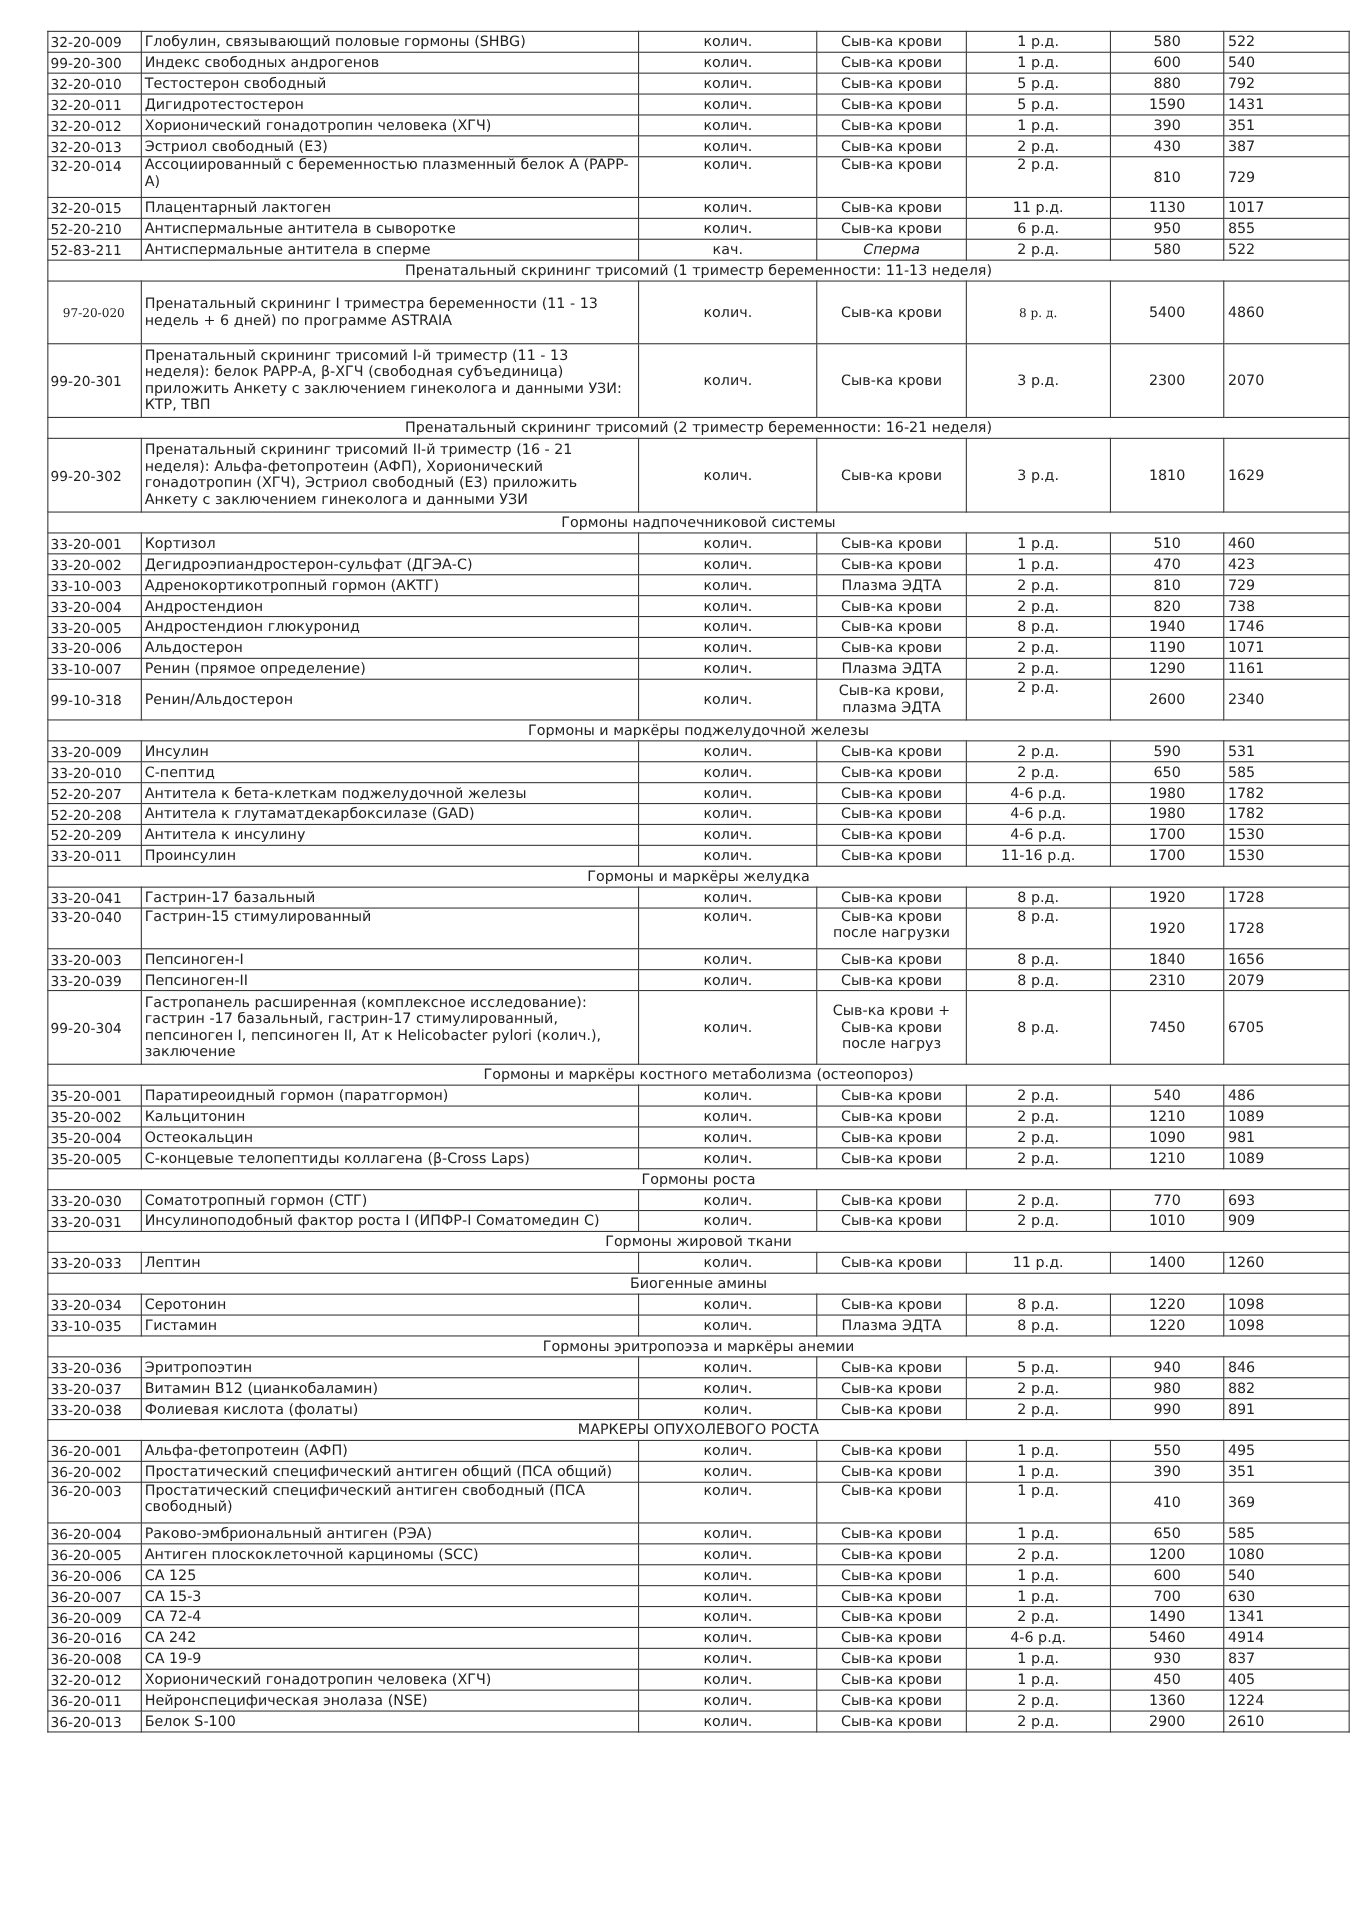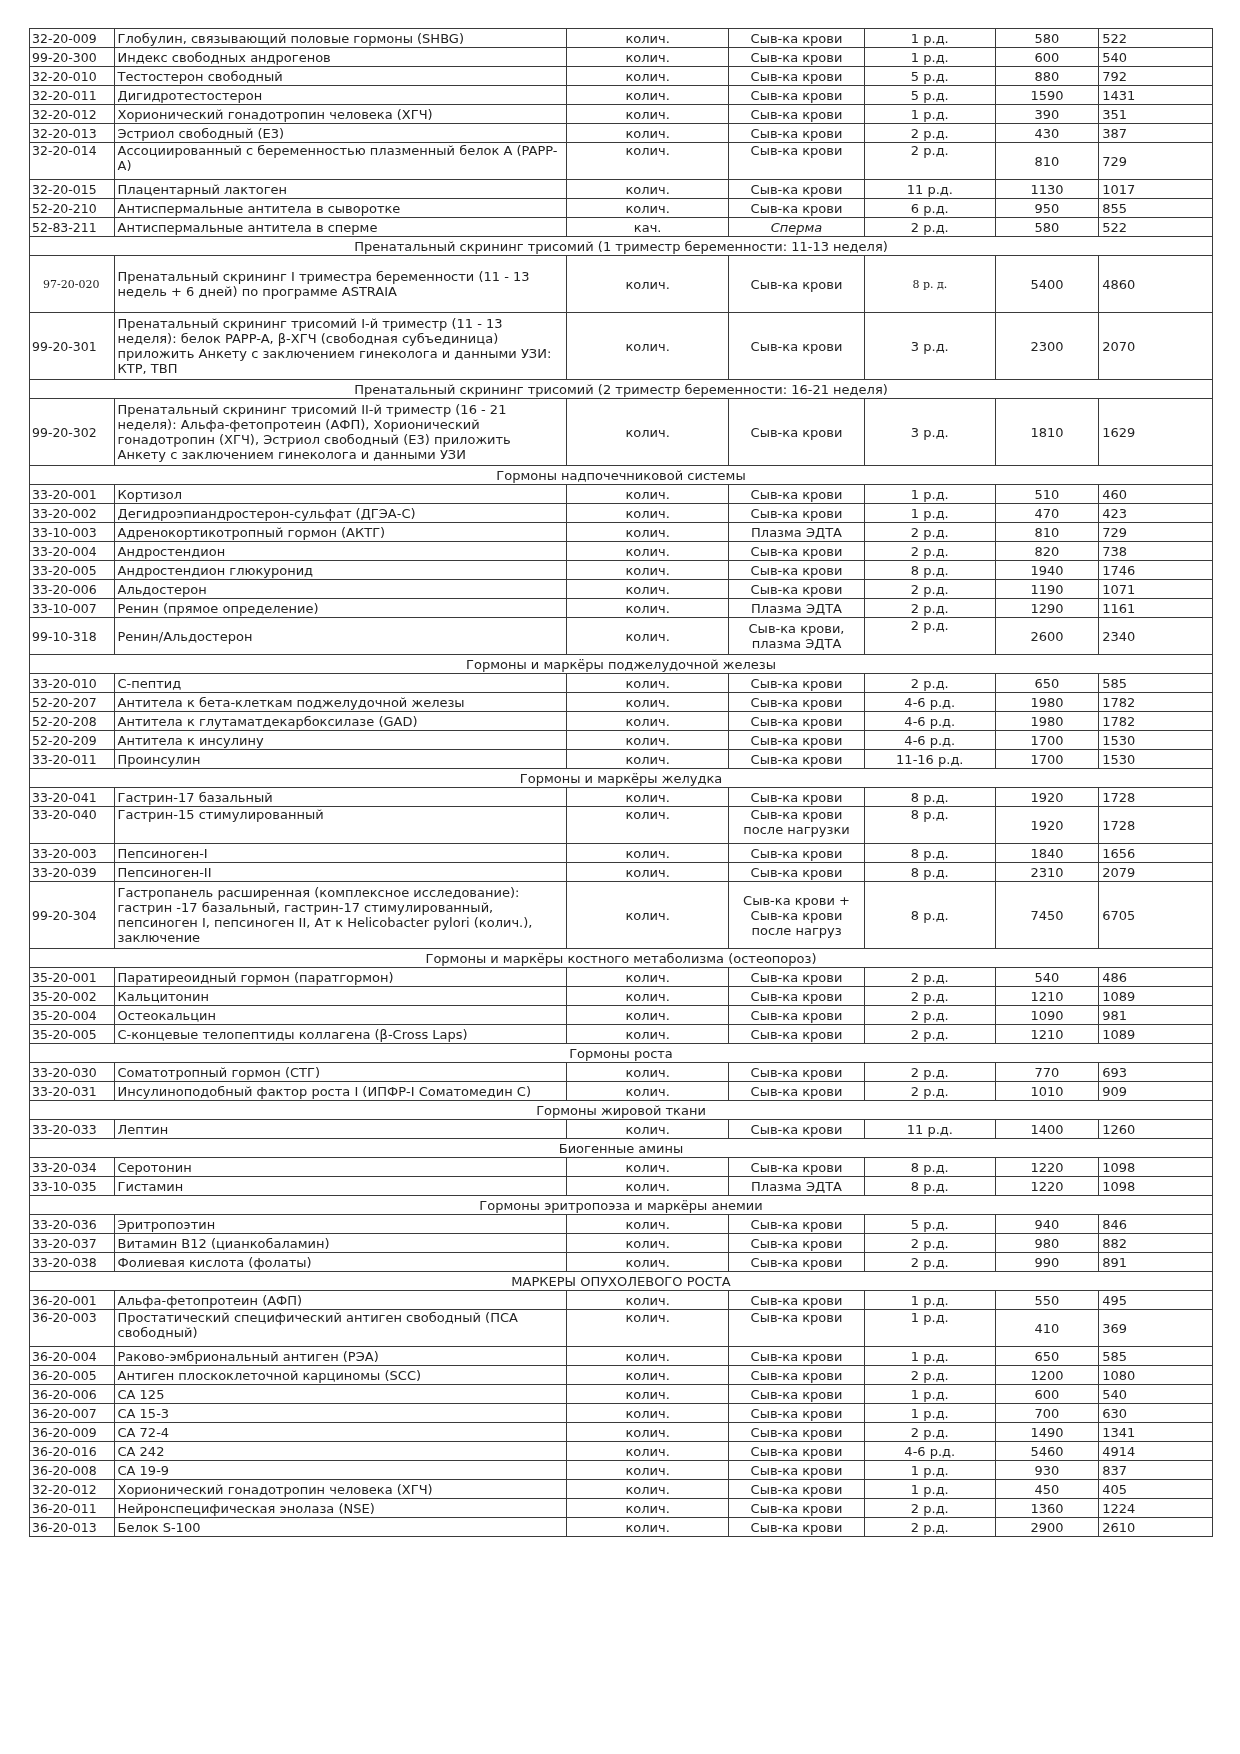--- a/index.html
+++ b/index.html
@@ -1,18 +1,18 @@
 <!DOCTYPE html>
 <html><head>
 <meta charset="utf-8">
 <style>
   html, body { margin:0; padding:0; background:#ffffff; }
   body { width:1240px; height:1754px; position:relative; overflow:hidden;
          font-family:"DejaVu Sans", sans-serif; font-size:13px; color:#222; }
-  #sheet { position:absolute; left:29px; top:28px; width:1184px; border-collapse:collapse; table-layout:fixed; }
+  #sheet { position:absolute; left:43px; top:28px; width:1184px; border-collapse:collapse; table-layout:fixed; }
   #sheet td { border:1.5px solid #3a3a3a; padding:0 3px; line-height:15px; height:18px; vertical-align:middle; overflow:hidden; }
   #sheet td.code { width:78px; padding-left:2px; white-space:nowrap; font-size:12.5px; }
   #sheet td.code.serif { font-family:"DejaVu Serif", serif; font-size:11px; text-align:center; }
   #sheet td.desc { width:443px;margin-left:42px; }
   #sheet td.type { width:154px; text-align:center; }
   #sheet td.mat { width:128px; text-align:center; line-height:15px; }
   #sheet td.mat.italic { font-style:italic; }
   #sheet td.term { width:123px; text-align:center; white-space:nowrap; }
   #sheet td.term.serif { font-family:"DejaVu Serif", serif; font-size:11px; }
   #sheet td.p1 { width:96px; text-align:center; }
@@ -223,20 +223,29 @@
         <td class="type">колич.</td>
         <td class="mat">Сыв-ка крови, плазма ЭДТА</td>
         <td class="term top">2 р.д.</td>
         <td class="p1">2600</td>
         <td class="p2">2340</td>
       </tr>
       <tr class="section">
         <td colspan="7">Гормоны и маркёры поджелудочной железы</td>
       </tr>
       <tr>
+        <td class="code">33-20-009</td>
+        <td class="desc">Инсулин</td>
+        <td class="type">колич.</td>
+        <td class="mat">Сыв-ка крови</td>
+        <td class="term">2 р.д.</td>
+        <td class="p1">590</td>
+        <td class="p2">531</td>
+      </tr>
+      <tr>
         <td class="code">33-20-010</td>
         <td class="desc">С-пептид</td>
         <td class="type">колич.</td>
         <td class="mat">Сыв-ка крови</td>
         <td class="term">2 р.д.</td>
         <td class="p1">650</td>
         <td class="p2">585</td>
       </tr>
       <tr>
         <td class="code">52-20-207</td>
@@ -450,20 +459,29 @@
       </tr>
       <tr>
         <td class="code">36-20-001</td>
         <td class="desc">Альфа-фетопротеин (АФП)</td>
         <td class="type">колич.</td>
         <td class="mat">Сыв-ка крови</td>
         <td class="term">1 р.д.</td>
         <td class="p1">550</td>
         <td class="p2">495</td>
       </tr>
+      <tr>
+        <td class="code">36-20-002</td>
+        <td class="desc">Простатический специфический антиген общий (ПСА общий)</td>
+        <td class="type">колич.</td>
+        <td class="mat">Сыв-ка крови</td>
+        <td class="term">1 р.д.</td>
+        <td class="p1">390</td>
+        <td class="p2">351</td>
+      </tr>
       <tr class="tall2">
         <td class="code top">36-20-003</td>
         <td class="desc top">Простатический специфический антиген свободный (ПСА свободный)</td>
         <td class="type top">колич.</td>
         <td class="mat top">Сыв-ка крови</td>
         <td class="term top">1 р.д.</td>
         <td class="p1">410</td>
         <td class="p2">369</td>
       </tr>
       <tr>

